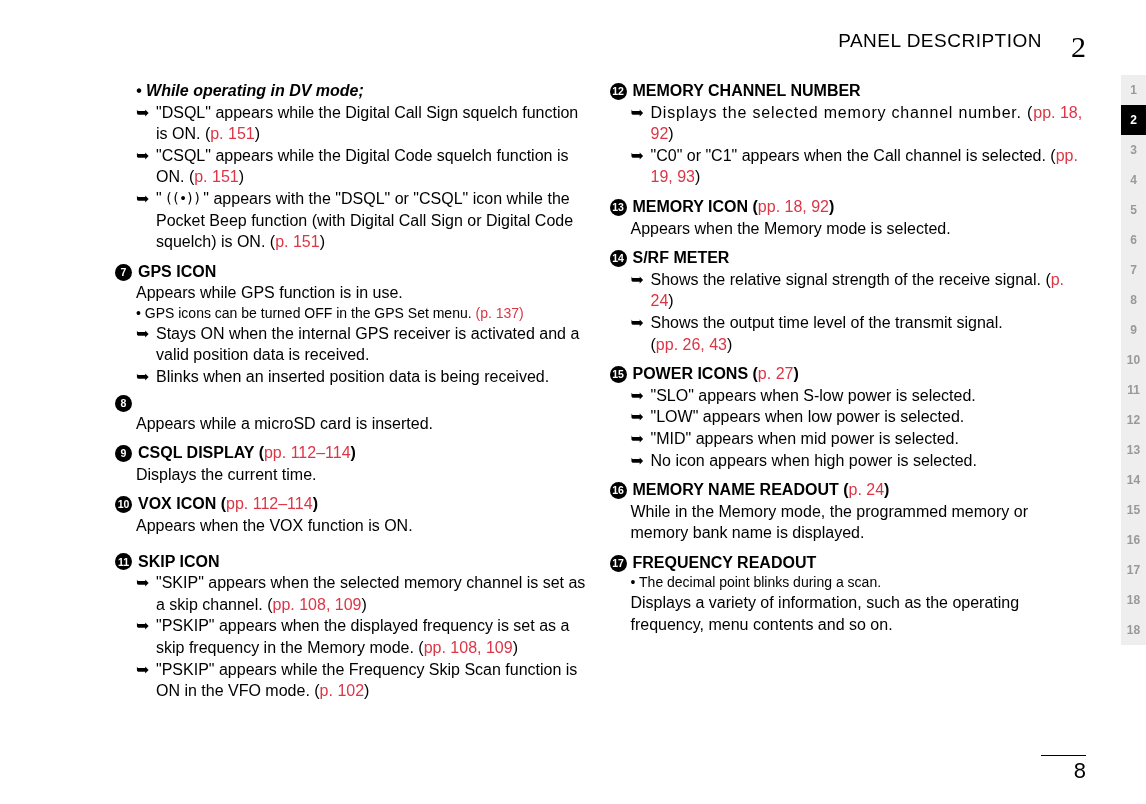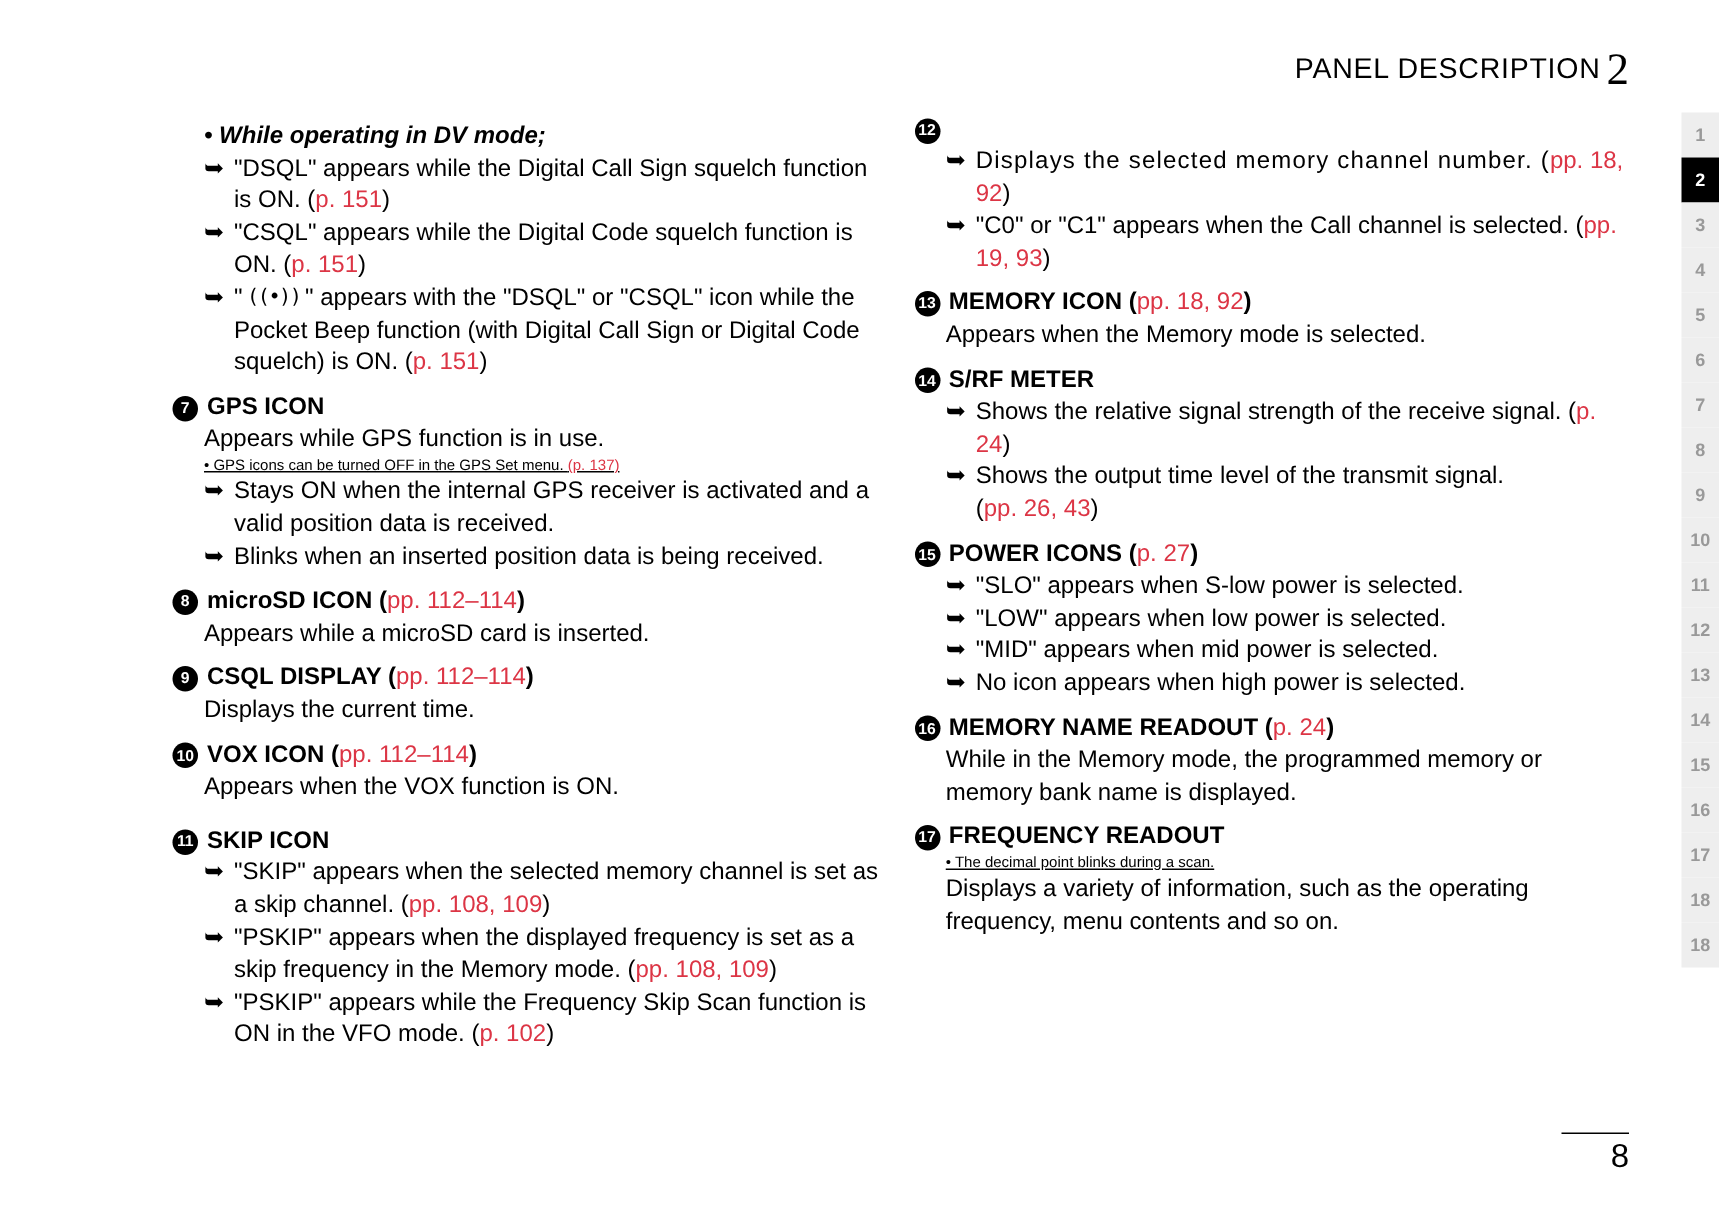--- a/index.html
+++ b/index.html
@@ -10,22 +10,22 @@
     height: 804px;
     position: relative;
     color: #000;
   }
   .page {
     padding: 30px 60px 10px 115px;
   }
   .header {
     display: flex;
     justify-content: flex-end;
-    align-items: center;
-    gap: 4px;
+    align-items: flex-start;
+    gap: 29px;
     margin-bottom: 16px;
   }
   .header-title {
     font-size: 19px;
     letter-spacing: 0.5px;
   }
   .header-num {
     font-size: 30px;
     font-family: "Times New Roman", serif;
   }
@@ -91,21 +91,21 @@
     display: flex;
     margin-left: 21px;
   }
   .bullet-row .arrow {
     flex-shrink: 0;
     width: 20px;
   }
   .bullet-row .txt {
     flex: 1;
   }
-  .small { font-size: 10px; text-decoration: underline; }
+  .small { font-size: 14px; }
   .ref { color: #dc3545; }
   .italic-bold { font-style: italic; font-weight: bold; }
   .pocket-icon {
     display: inline-block;
     font-family: monospace;
     padding: 0 3px;
     letter-spacing: -1px;
     font-size: 13.5px;
     vertical-align: 1px;
   }
@@ -157,21 +157,20 @@
         <span class="arrow">➥</span>
         <span class="txt">Stays ON when the internal GPS receiver is activated and a valid position data is received.</span>
       </div>
       <div class="bullet-row">
         <span class="arrow">➥</span>
         <span class="txt">Blinks when an inserted position data is being received.</span>
       </div>
 
       <div class="item-head">
         <span class="circ">8</span>
-        <span><span>microSD ICON (</span><span class="ref">pp. 112–114</span><span>)</span></span>
       </div>
       <div class="indent1">Appears while a microSD card is inserted.</div>
 
       <div class="item-head">
         <span class="circ">9</span>
         <span><span>CSQL DISPLAY (</span><span class="ref">pp. 112–114</span><span>)</span></span>
       </div>
       <div class="indent1">Displays the current time.</div>
 
       <div class="item-head">
@@ -194,20 +193,21 @@
       </div>
       <div class="bullet-row">
         <span class="arrow">➥</span>
         <span class="txt"><span>"PSKIP" appears while the Frequency Skip Scan function is ON in the VFO mode. (</span><span class="ref">p. 102</span><span>)</span></span>
       </div>
     </div>
 
     <div class="col">
       <div class="item-head" style="margin-top:0">
         <span class="circ">12</span>
+        <span>MEMORY CHANNEL NUMBER</span>
       </div>
       <div class="bullet-row">
         <span class="arrow">➥</span>
         <span class="txt"><span style="letter-spacing:0.8px">Displays the selected memory channel number. (</span><span class="ref">pp. 18, 92</span><span>)</span></span>
       </div>
       <div class="bullet-row">
         <span class="arrow">➥</span>
         <span class="txt"><span>"C0" or "C1" appears when the Call channel is selected. (</span><span class="ref">pp. 19, 93</span><span>)</span></span>
       </div>
 

